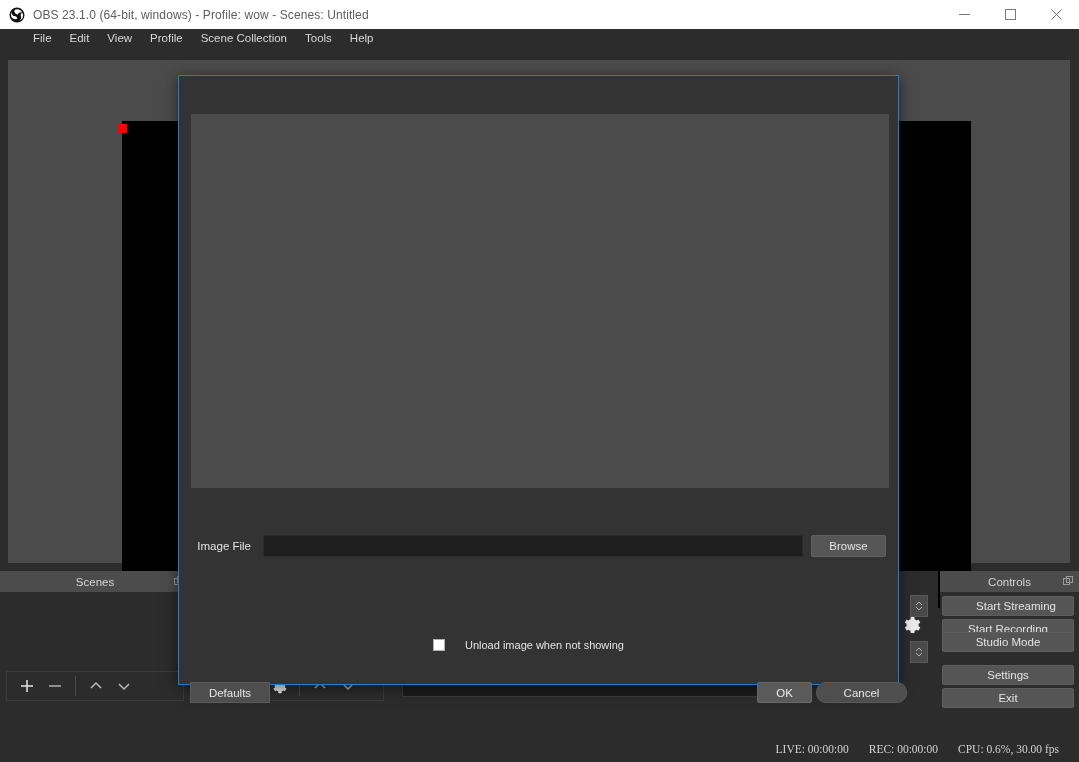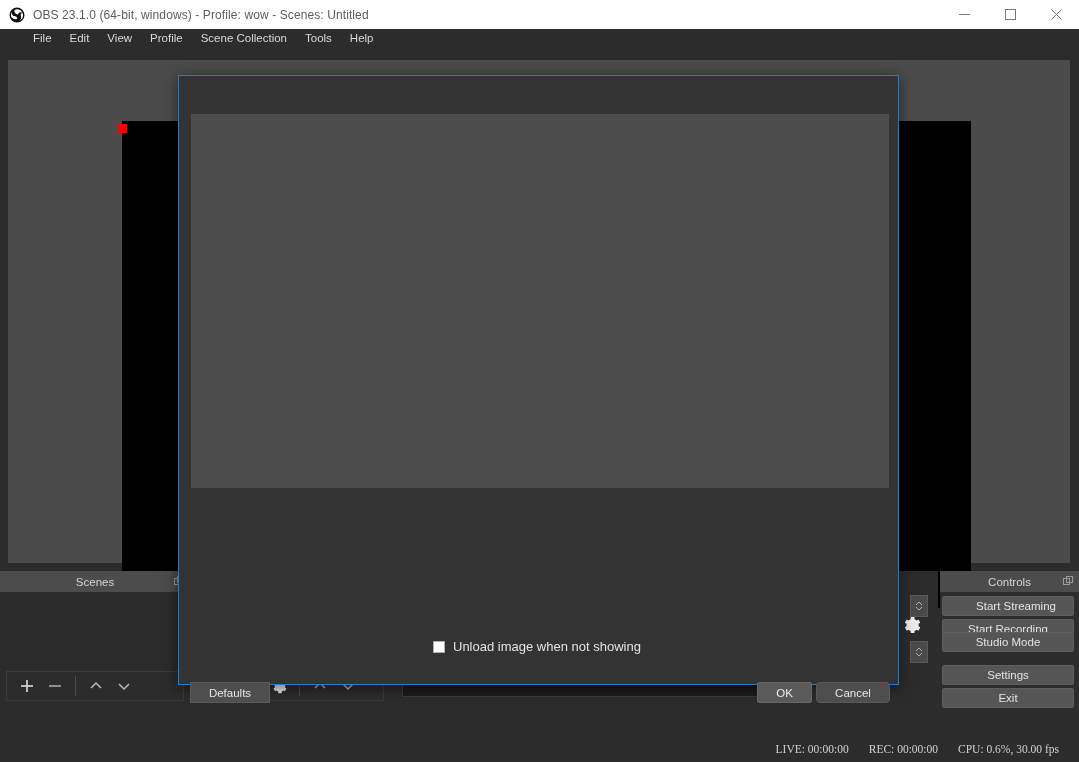--- a/index.html
+++ b/index.html
@@ -203,37 +203,37 @@
     font-size: 11.5px; color: #e5e5e5;
   }
   #row-unload {
     position: absolute; left: 254px; top: 533px;
     display: flex; align-items: center;
   }
   #row-unload .cb {
     width: 12px; height: 12px; background: #ffffff; border: 1px solid #b0b0b0;
   }
   #row-unload .cb-lbl {
-    margin-left: 8px; font-size: 13px; color: #e3e3e3;
+    margin-left: 20px; font-size: 11px; color: #e3e3e3;
   }
   #dlg-defaults {
     position: absolute; left: 11px; top: 576px; width: 80px; height: 21px;
     background: #4e4e4e; border: 1px solid #5a5a5a; border-radius: 0;
     display: flex; align-items: center; justify-content: center;
     font-size: 11.5px; color: #e5e5e5;
   }
   #dlg-ok {
     position: absolute; left: 578px; top: 576px; width: 55px; height: 21px;
     background: #5a5a5a; border: 1px solid #676767; border-radius: 2px;
     display: flex; align-items: center; justify-content: center;
     font-size: 11.5px; color: #ededed;
   }
   #dlg-cancel {
-    position: absolute; left: 637px; top: 576px; width: 74px; height: 21px;
-    background: #4e4e4e; border: 1px solid #5a5a5a; border-radius: 4px;
+    position: absolute; left: 637px; top: 576px; width: 91px; height: 21px;
+    background: #4e4e4e; border: 1px solid #5a5a5a; border-radius: 10px;
     display: flex; align-items: center; justify-content: center;
     font-size: 11.5px; color: #e5e5e5;
   }
 </style>
 </head>
 <body>
 
 <div id="titlebar">
   <span class="obs-logo">
     <svg width="16" height="16" viewBox="0 0 16 16">
@@ -445,20 +445,25 @@
   <span class="sb">LIVE: 00:00:00</span>
   <span class="sb">REC: 00:00:00</span>
   <span class="sb">CPU: 0.6%, 30.00 fps</span>
 </div>
 
 <div id="dialog">
 
   <div id="dlg-body">
     <div id="props-panel"></div>
 
+    <div id="row-imagefile">
+      <span class="lbl">Image File</span>
+      <input class="txt" type="text" placeholder="" style="">
+      <div class="browse">Browse</div>
+    </div>
 
     <div id="row-unload">
       <span class="cb"></span>
       <span class="cb-lbl">Unload image when not showing</span>
     </div>
 
     <div id="dlg-defaults">Defaults</div>
     <div id="dlg-ok">OK</div>
     <div id="dlg-cancel">Cancel</div>
   </div>

